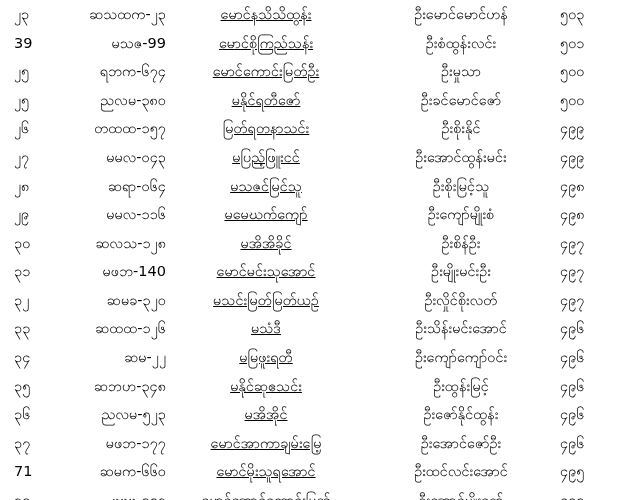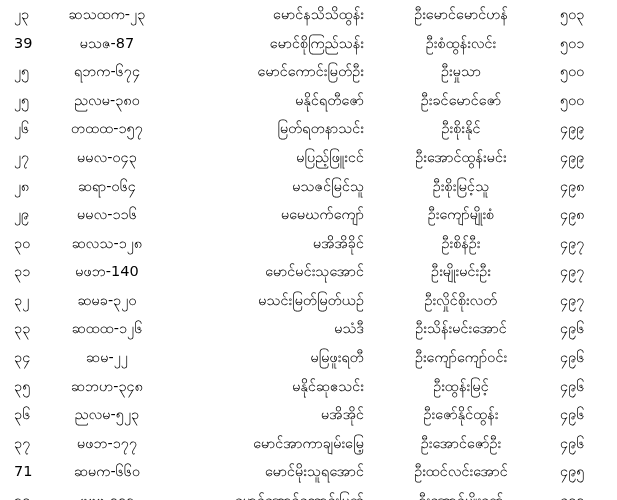--- a/index.html
+++ b/index.html
@@ -37,27 +37,28 @@
     white-space: nowrap;
     overflow: hidden;
   }
   .col-no {
     width: 34px;
     padding-left: 14px !important;
     text-align: left;
   }
   .col-roll {
     width: 118px;
-    text-align: center;
+    text-align: right;
     padding-left: 0 !important;
   }
   .col-name {
     width: 196px;
     padding-left: 2px !important;
-    text-align: right;
+    text-align: center;
+    text-decoration: underline;
   }
   .col-father {
     width: 190px;
     padding-left: 2px !important;
     text-align: center;
   }
   .col-marks {
     width: 79px;
     text-align: left;
     padding-left: 4px !important;
@@ -76,21 +77,21 @@
       <tr class="clip-top">
         <td class="col-no">၂၃</td>
         <td class="col-roll">ဆသထက-၂၃</td>
         <td class="col-name">မောင်နသိသိထွန်း</td>
         <td class="col-father">ဦးမောင်မောင်ဟန်</td>
         <td class="col-marks">၅၀၃</td>
       </tr>
 
       <tr>
         <td class="col-no">39</td>
-        <td class="col-roll">မသဇ-87</td>
+        <td class="col-roll">မသဇ-99</td>
         <td class="col-name">မောင်စိုကြည်သန်း</td>
         <td class="col-father">ဦးစံထွန်းလင်း</td>
         <td class="col-marks">၅၀၁</td>
       </tr>
 
       <tr>
         <td class="col-no">၂၅</td>
         <td class="col-roll">ရဘက-၆၇၄</td>
         <td class="col-name">မောင်ကောင်းမြတ်ဦး</td>
         <td class="col-father">ဦးမှုသာ</td>

